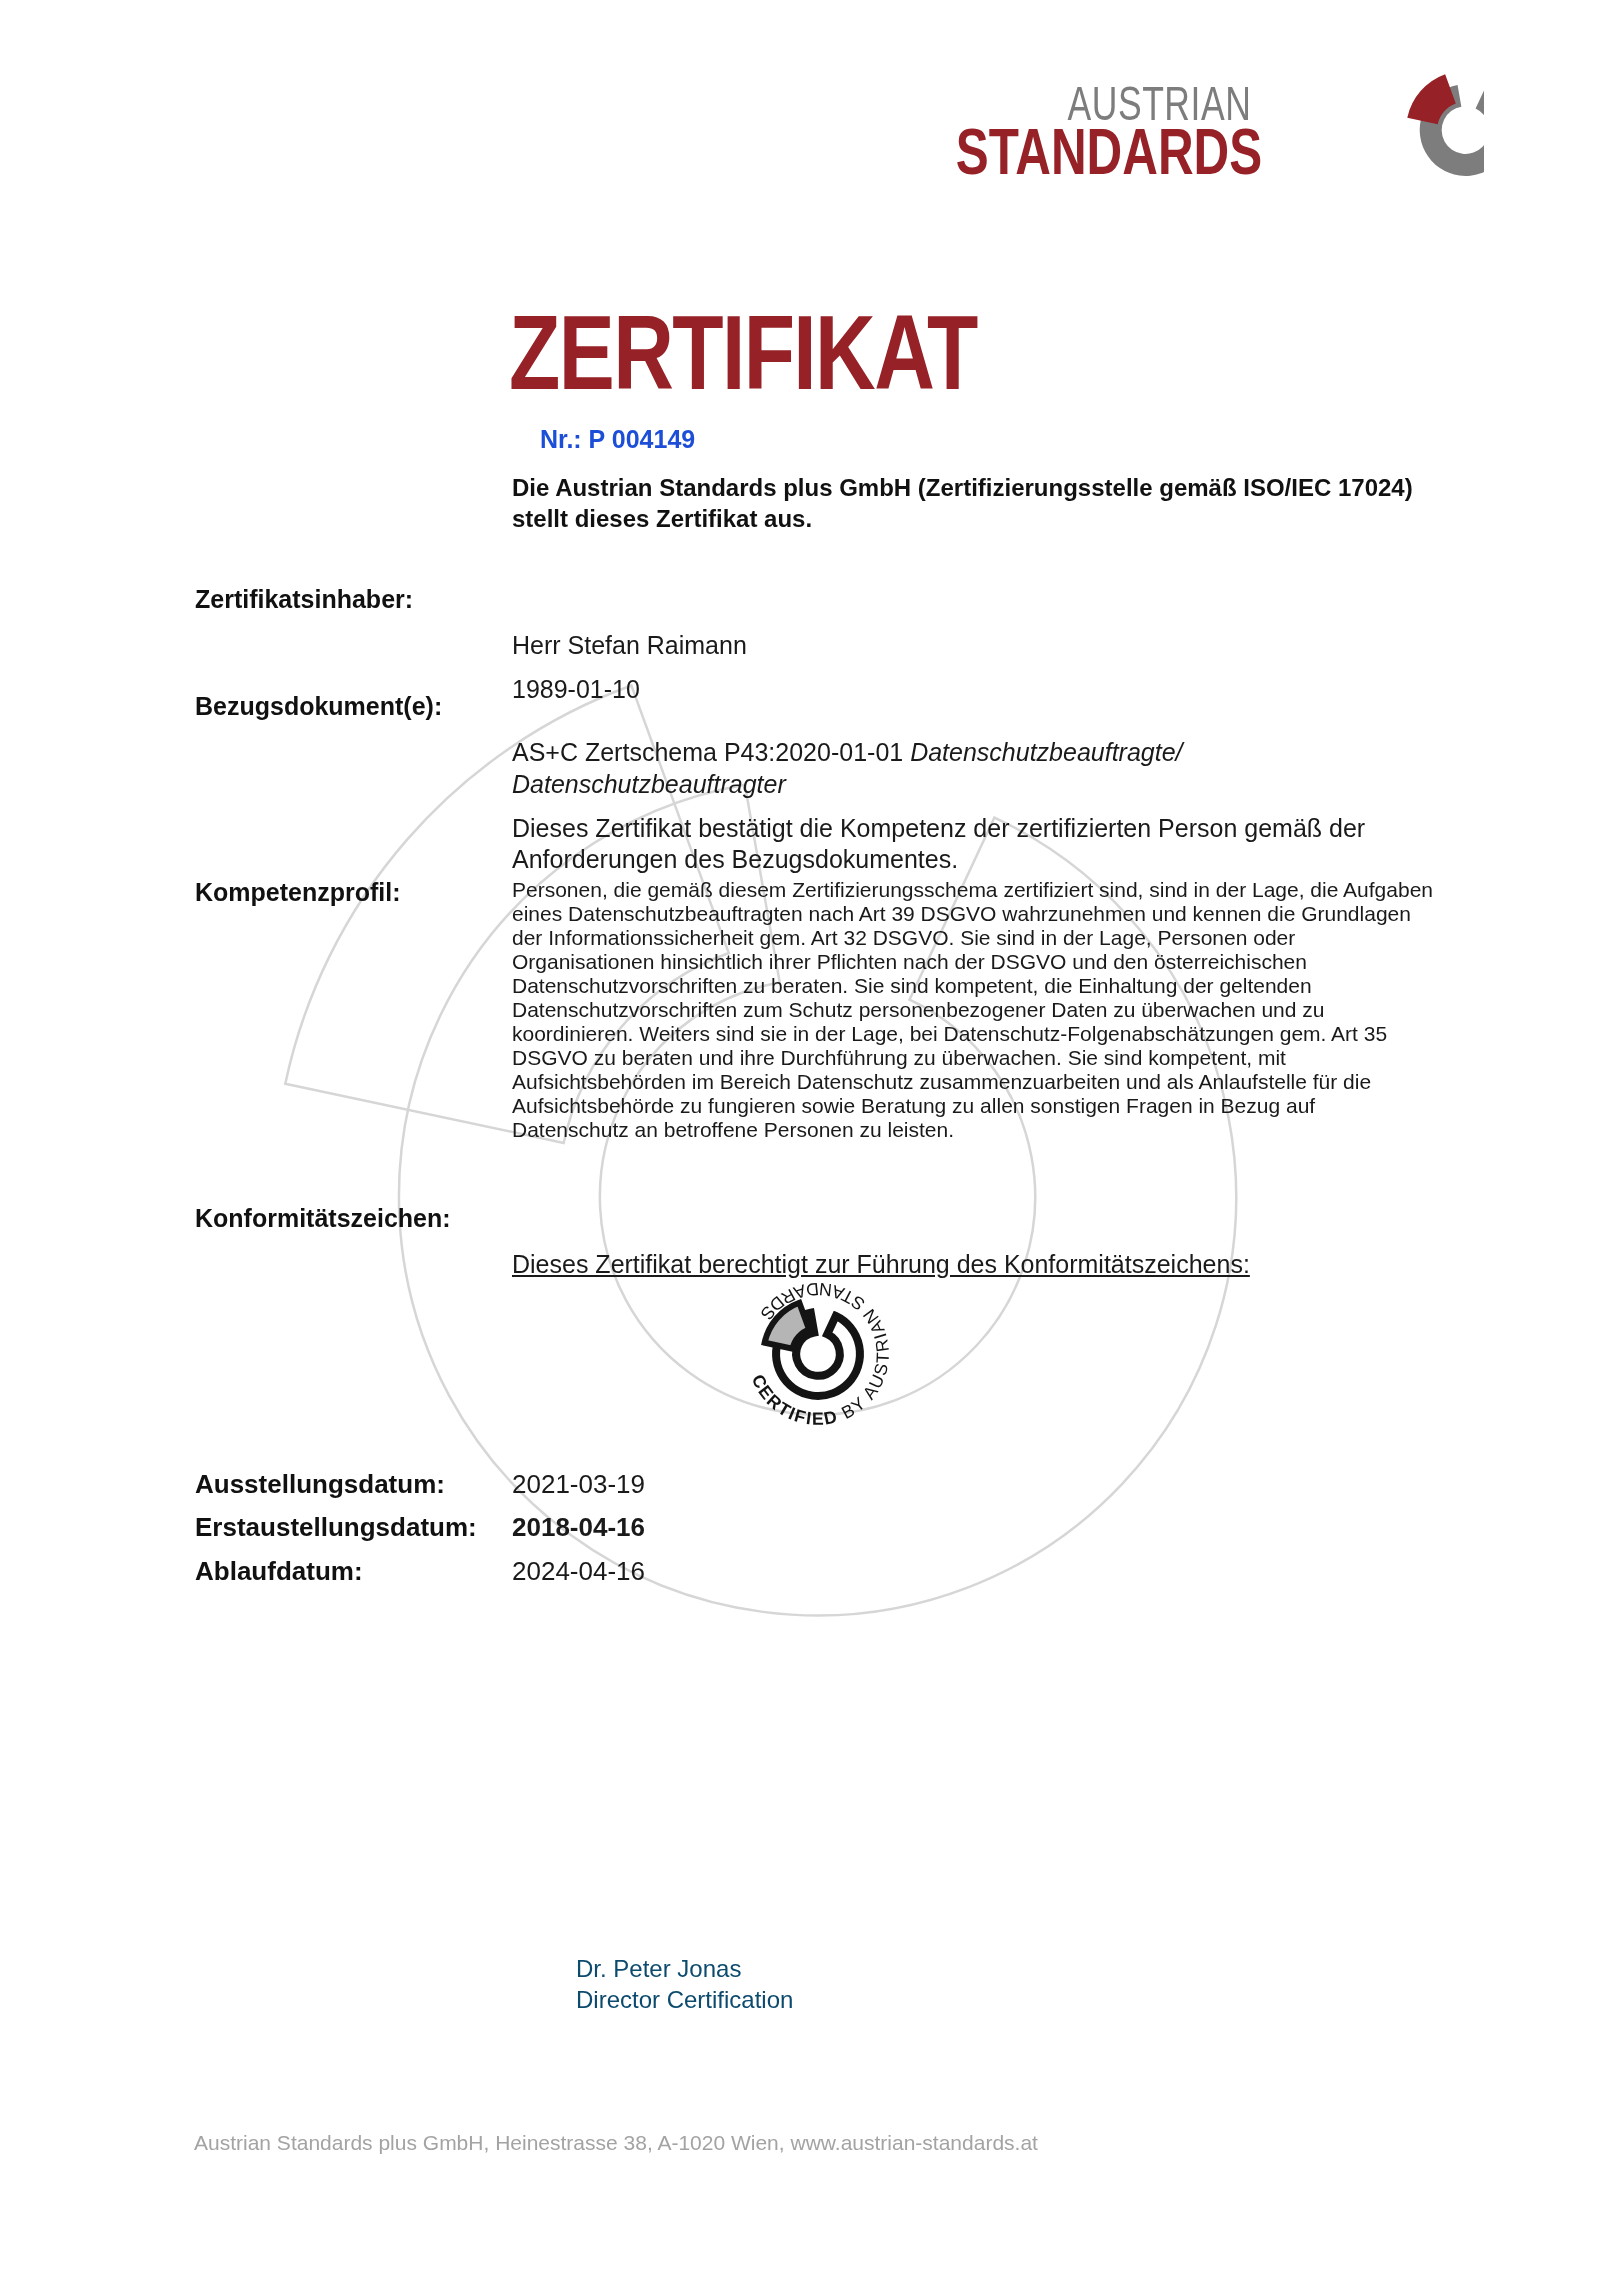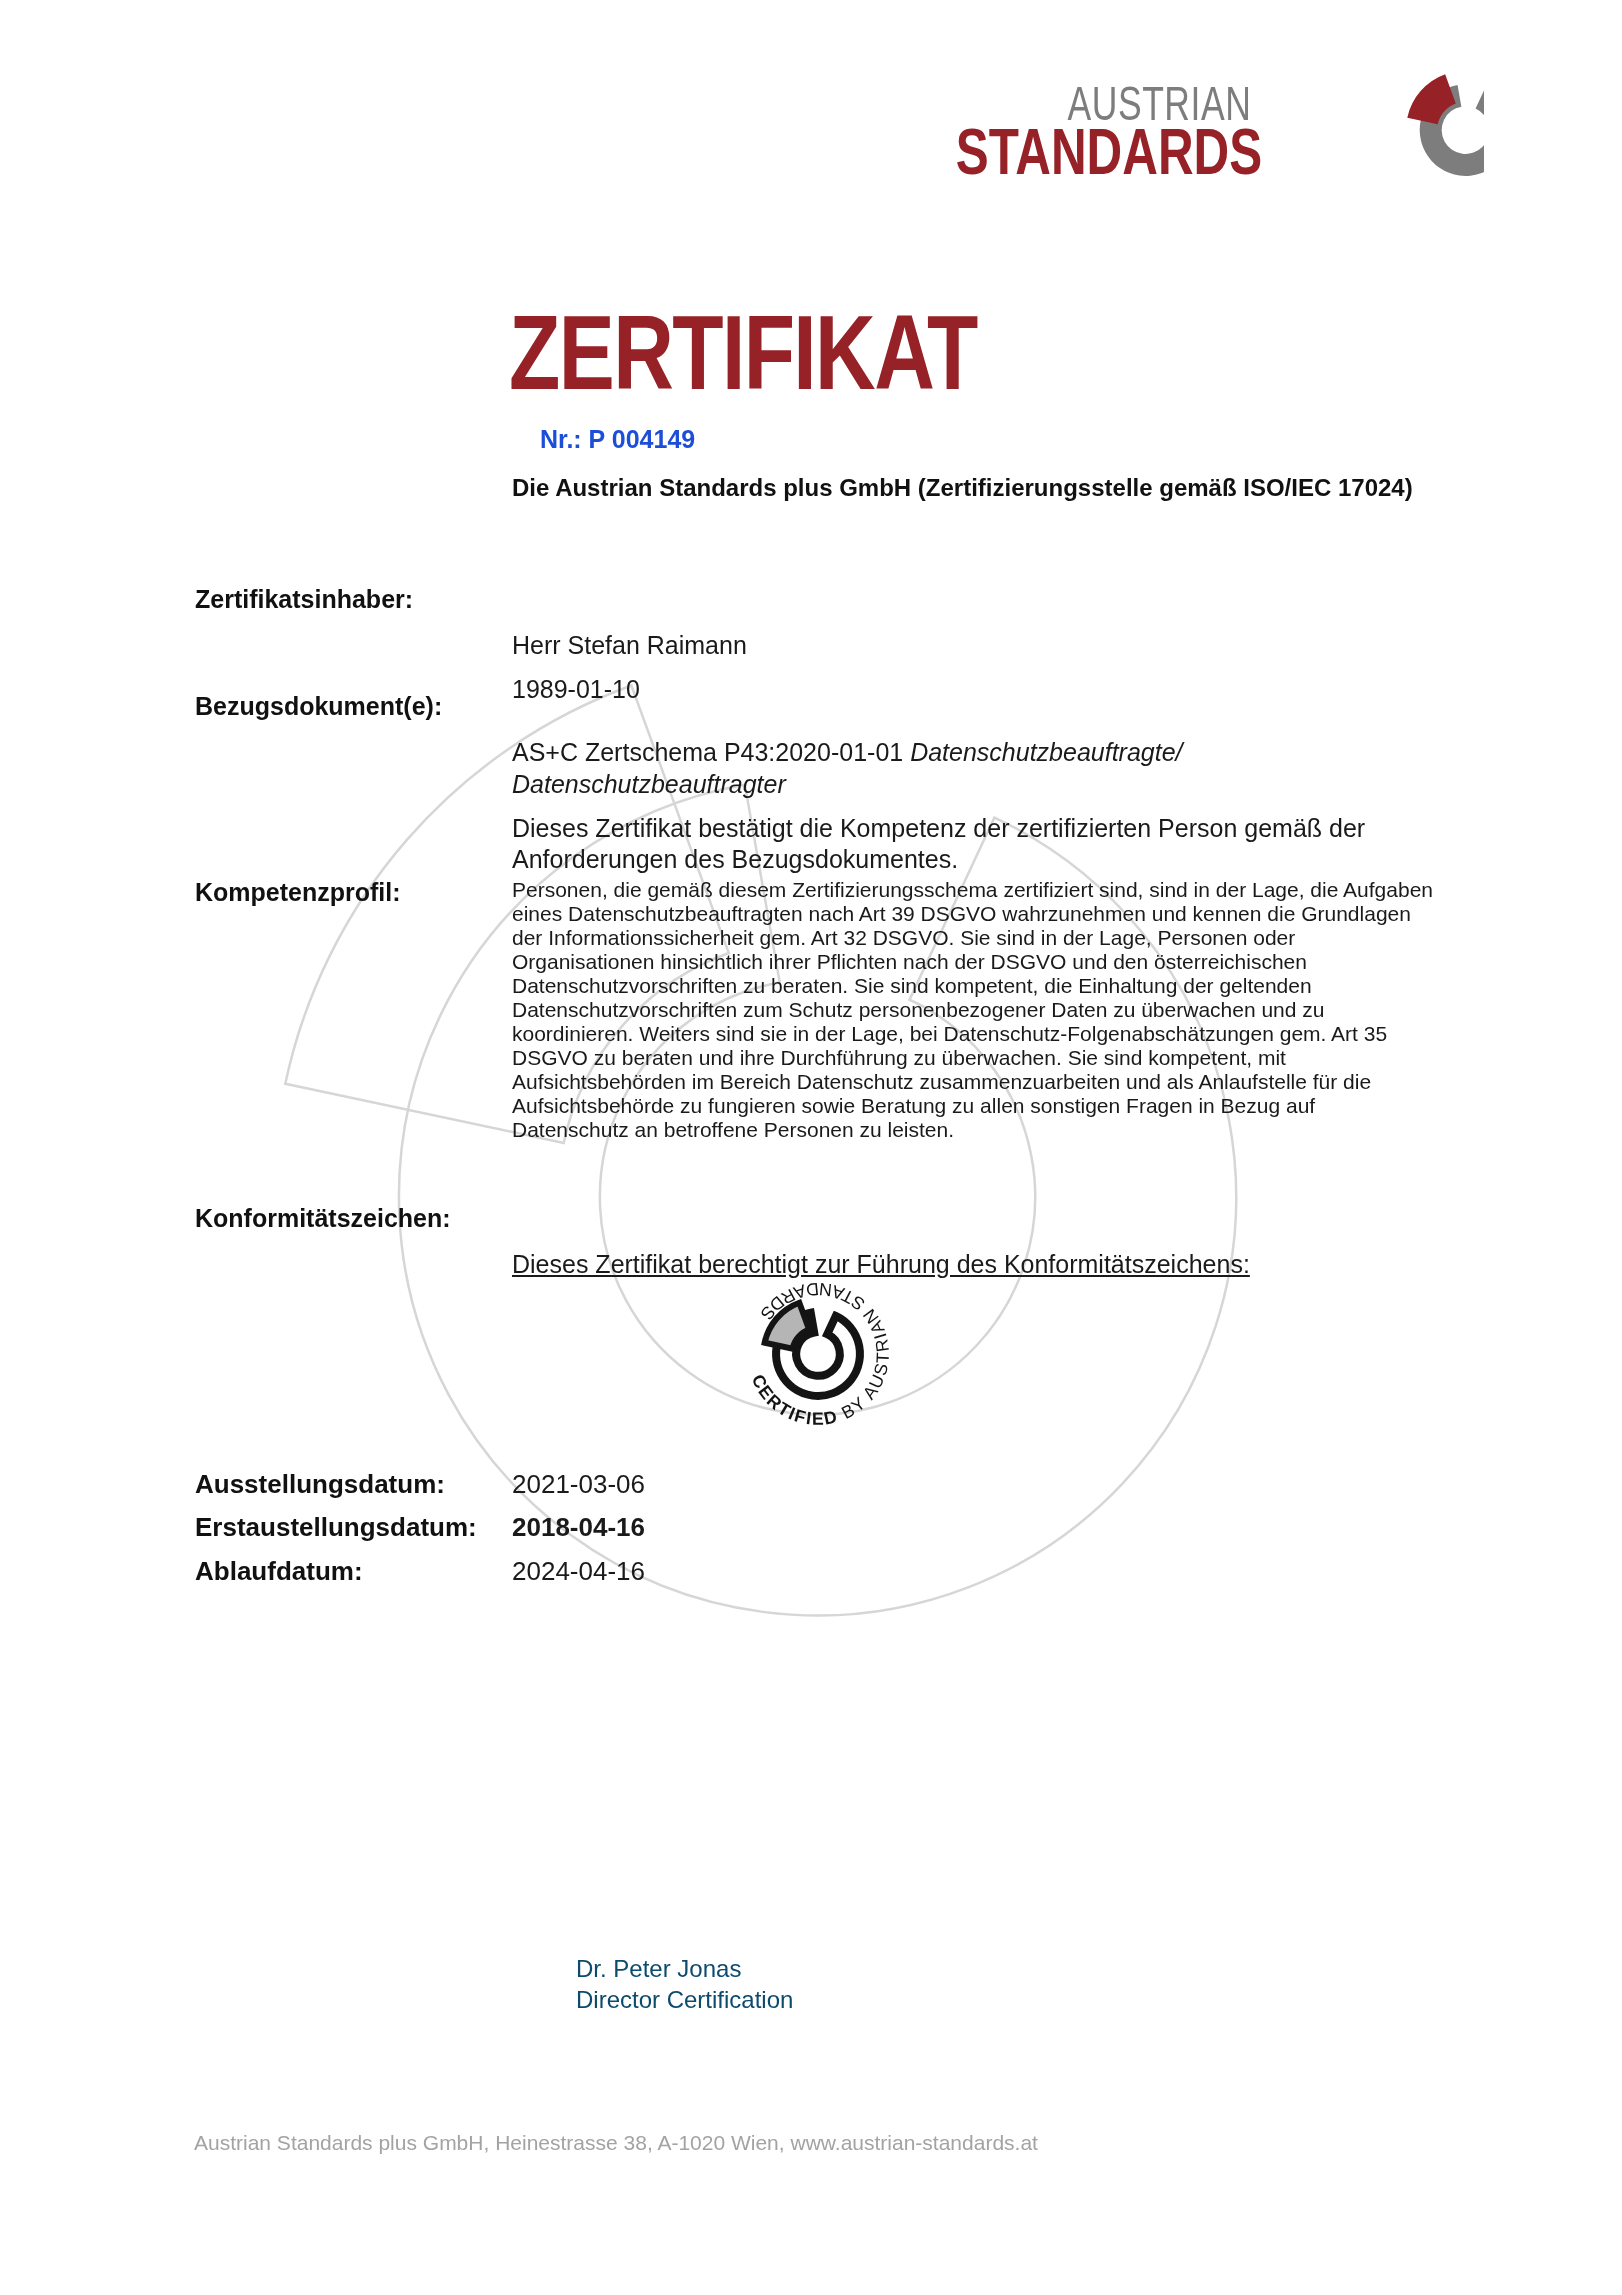--- a/index.html
+++ b/index.html
@@ -67,20 +67,21 @@
         <path fill="#7d7d7d" d="M -0.17365 -0.98481 A 1 1 0 1 0 0.42262 -0.90631 L 0.21976 -0.47128 A 0.52 0.52 0 1 1 -0.09030 -0.51210 Z"></path>
         <path fill="#962126" d="M -0.44463 -1.22160 A 1.3 1.3 0 0 0 -1.27159 -0.27029 L -0.60645 -0.12890 A 0.62 0.62 0 0 1 -0.21205 -0.58261 Z"></path>
       </g>
     </svg>
 
     <div class="doc-title">ZERTIFIKAT</div>
     <div class="cert-number">Nr.: P 004149</div>
 
     <div class="intro">
       <div>Die Austrian Standards plus GmbH (Zertifizierungsstelle gemäß ISO/IEC 17024)</div>
+      <div>stellt dieses Zertifikat aus.</div>
     </div>
 
     <div class="label" style="top:585px;">Zertifikatsinhaber:</div>
     <div class="value" style="top:585px;">Herr Stefan Raimann</div>
     <div class="value" style="top:629px;">1989-01-10</div>
 
     <div class="label" style="top:692px;">Bezugsdokument(e):</div>
     <div class="value" style="top:692px;">
       <span>AS+C Zertschema P43:2020-01-01 </span><span class="ital">Datenschutzbeauftragte/</span>
     </div>
@@ -103,21 +104,21 @@
         <path id="seal-text-circle" fill="none" stroke="none" d="M -101.49 36.94 A 108 108 0 0 0 101.49 36.94 A 108 108 0 1 0 -101.49 36.94"></path>
         <text font-family="Liberation Sans, sans-serif" font-size="27" letter-spacing="2.5" fill="#141414">
           <textPath href="#seal-text-circle" startOffset="0">
             <tspan font-weight="700">CERTIFIED</tspan><tspan font-weight="400"> BY AUSTRIAN STANDARDS</tspan>
           </textPath>
         </text>
       </g>
     </svg>
 
     <div class="date-label" style="top:1469px;">Ausstellungsdatum:</div>
-    <div class="date-value" style="top:1469px;">2021-03-06</div>
+    <div class="date-value" style="top:1469px;">2021-03-19</div>
     <div class="date-label" style="top:1512px;">Erstaustellungsdatum:</div>
     <div class="date-value" style="top:1512px;font-weight:bold;">2018-04-16</div>
     <div class="date-label" style="top:1556px;">Ablaufdatum:</div>
     <div class="date-value" style="top:1556px;">2024-04-16</div>
 
     <div class="signature">
       <div>Dr. Peter Jonas</div>
       <div>Director Certification</div>
     </div>
 

